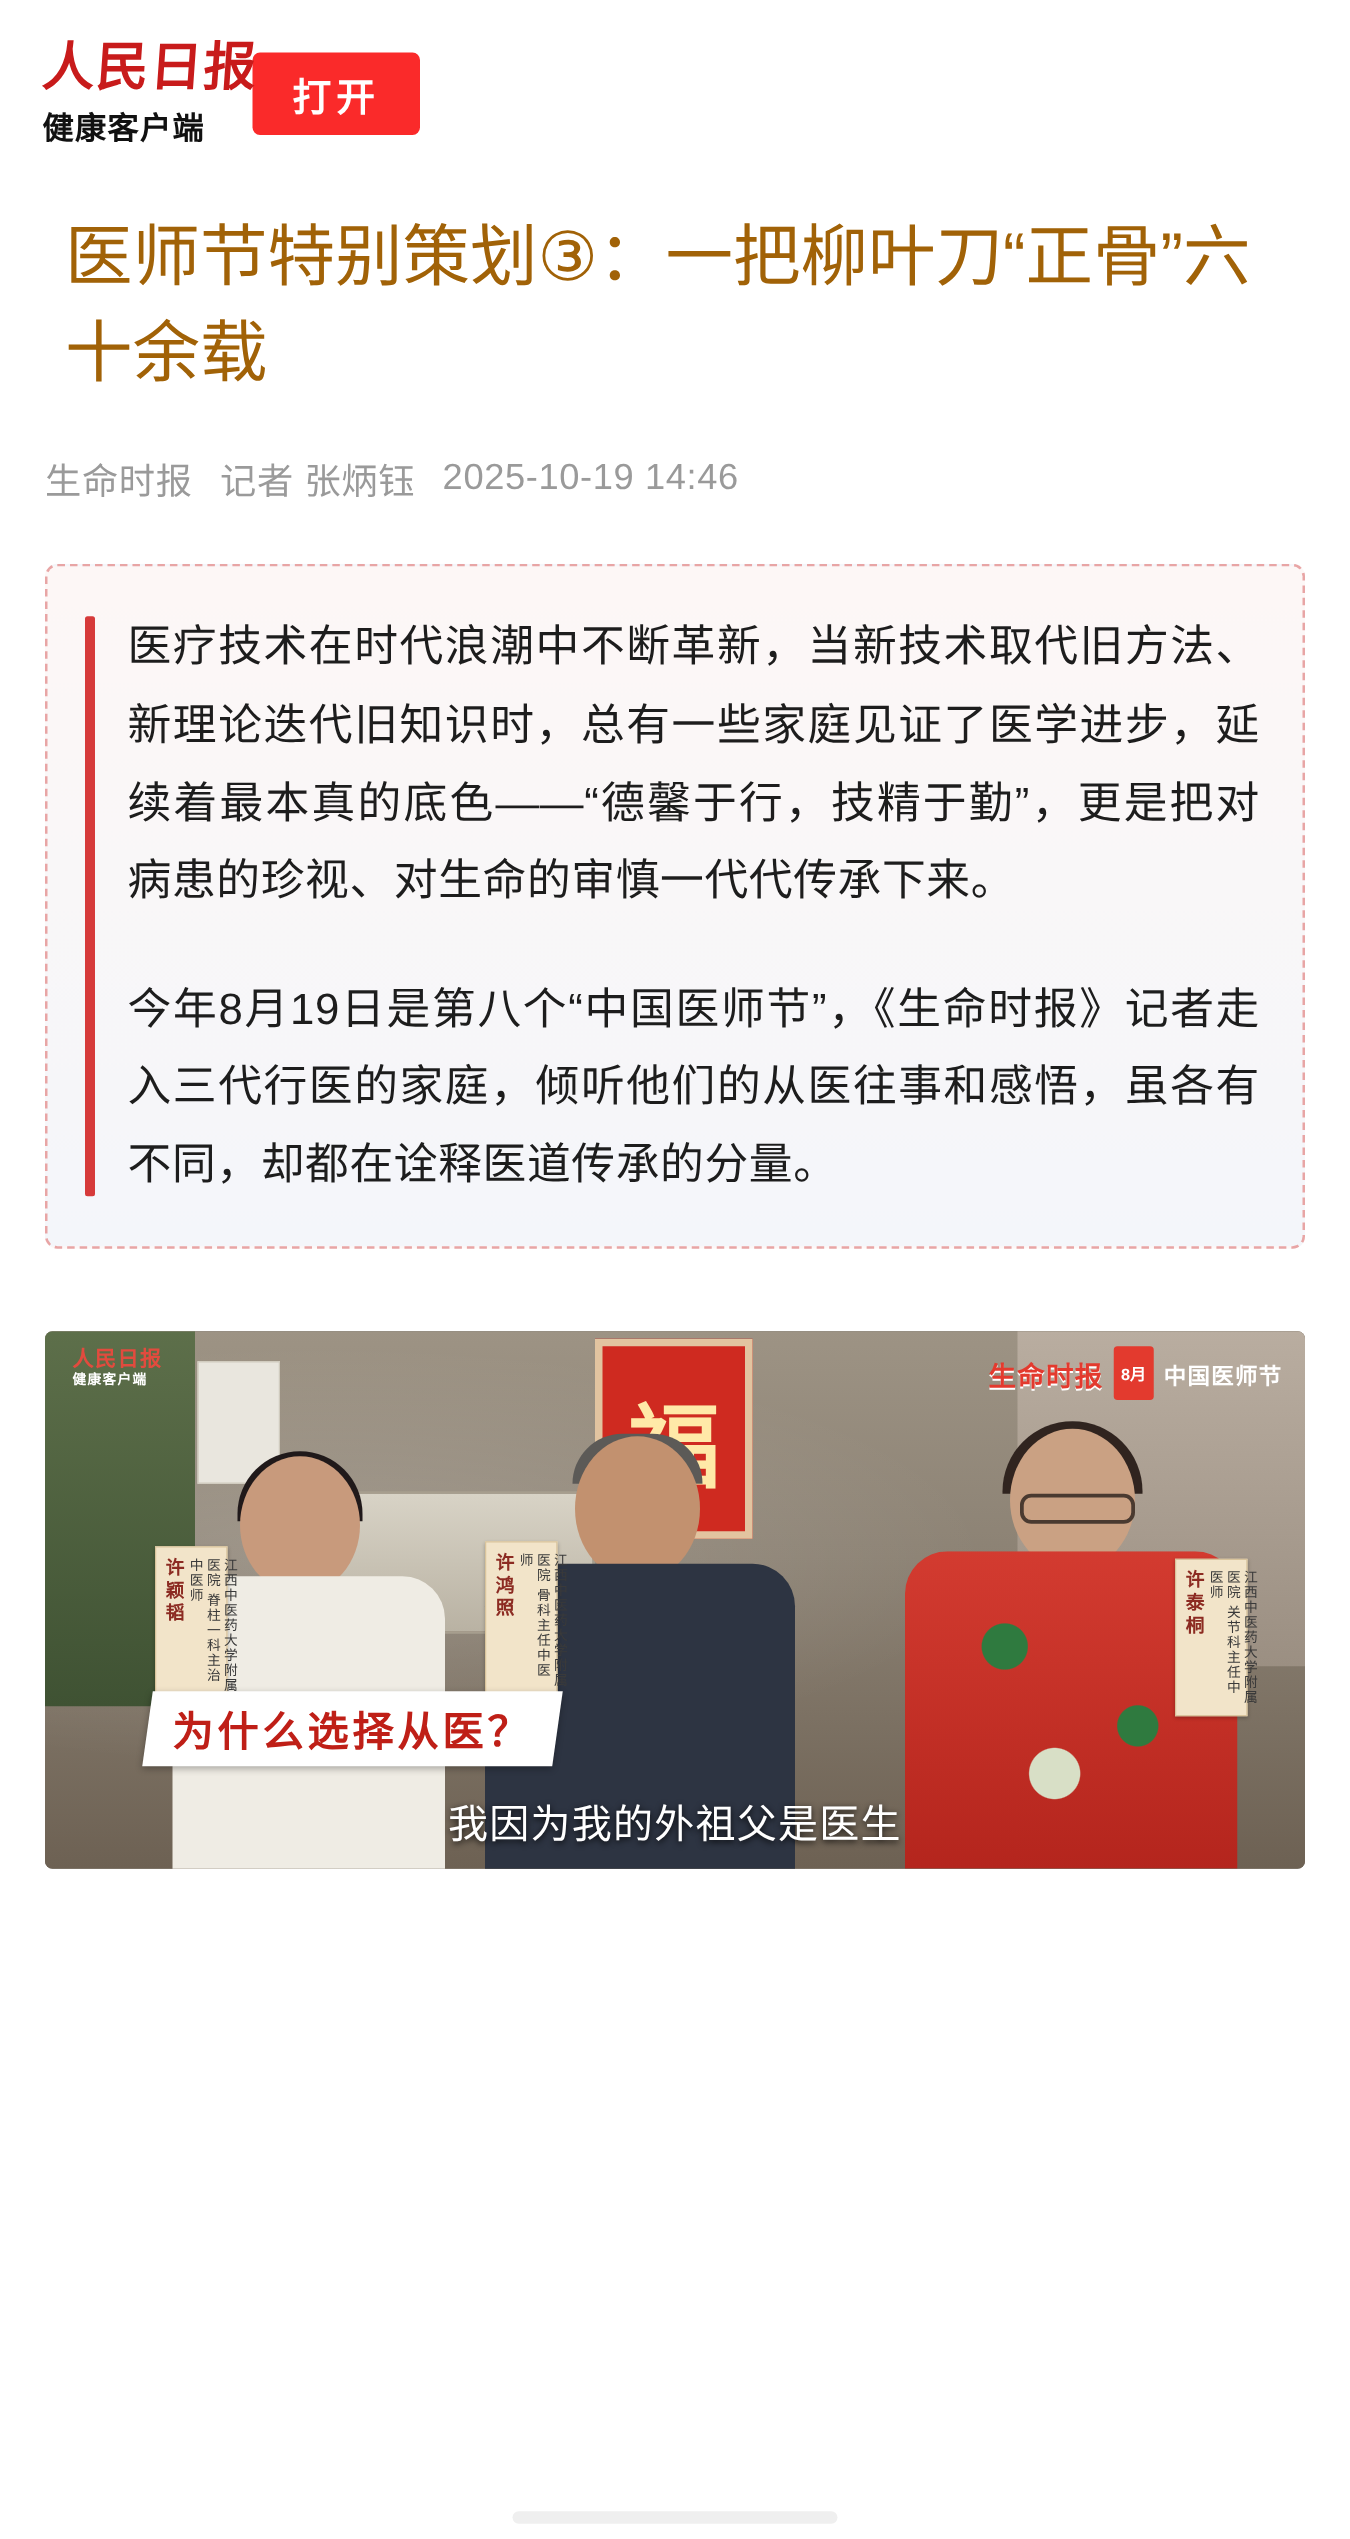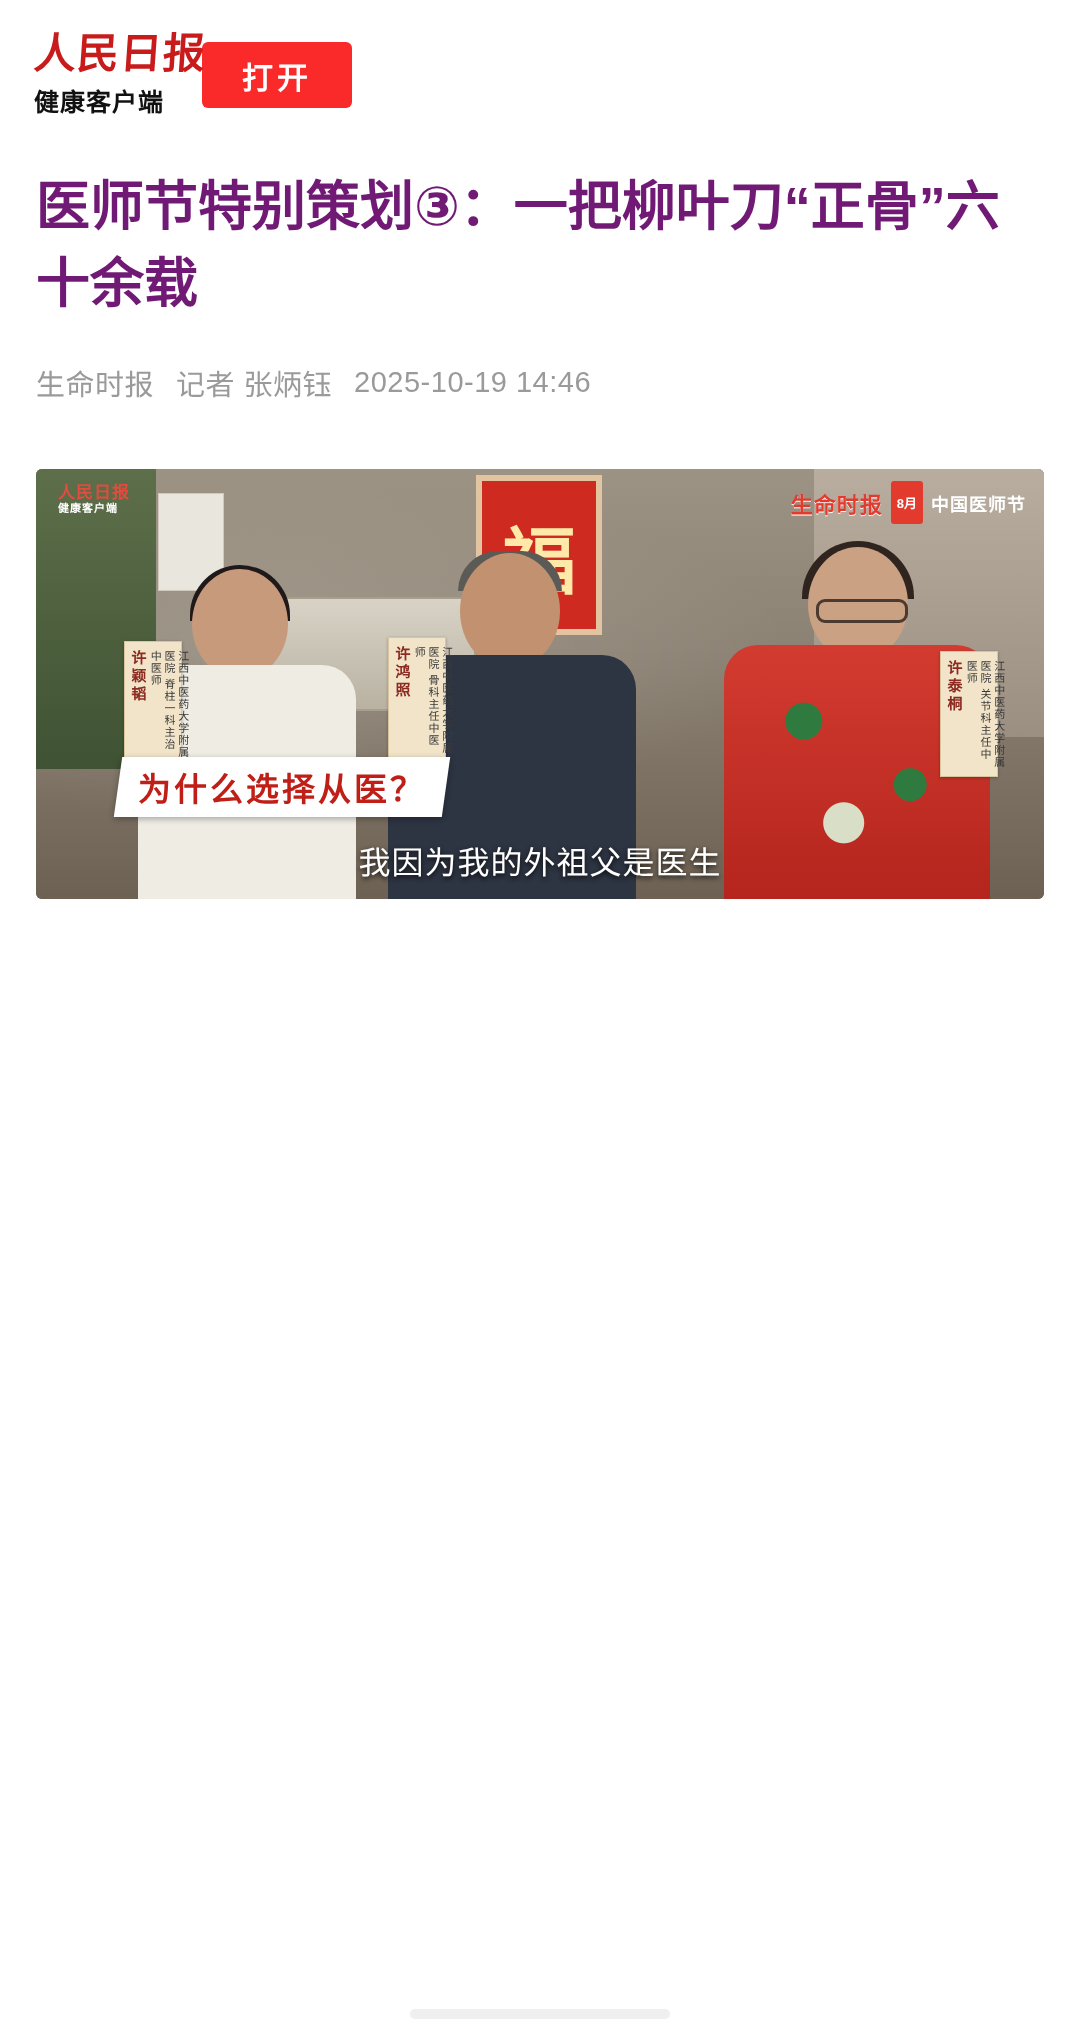--- a/index.html
+++ b/index.html
@@ -56,45 +56,45 @@
     margin-left: 34px;
     font-family: "DejaVu Serif", "Liberation Serif", serif;
     font-size: 34px;
     font-weight: bold;
     color: #1b1b1b;
     letter-spacing: 9px;
     white-space: nowrap;
   }
   .open-btn {
     flex: none;
-    width: 150px;
+    width: 134px;
     height: 66px;
     border: none;
     border-radius: 6px;
     background: #fa2a2a;
     color: #ffffff;
     font-size: 31px;
     font-weight: bold;
     letter-spacing: 4px;
     cursor: pointer;
     font-family: "Liberation Sans", "DejaVu Sans", sans-serif;
   }
 
   
   .article {
     padding: 0 36px;
     box-sizing: border-box;
   }
   .headline {
-    margin: 18px 0 0 0;
+    margin: 18px 0 0 16px;
     font-size: 54px;
     line-height: 1.42;
-    font-weight: bold;
+    font-weight: normal;
     letter-spacing: 0px;
-    color: #701a75;
+    color: #a16207;
   }
   .meta {
     margin-top: 40px;
     font-size: 29px;
     color: #9a9a9a;
     letter-spacing: 0.5px;
     display: flex;
     align-items: center;
     gap: 22px;
   }
@@ -299,20 +299,27 @@
 <div class="article">
 
   <h1 class="headline">医师节特别策划③：一把柳叶刀“正骨”六十余载</h1>
 
   <div class="meta">
     <span>生命时报</span>
     <span>记者 张炳钰</span>
     <span>2025-10-19 14:46</span>
   </div>
 
+  <div class="summary-box">
+    <div class="summary-bar"></div>
+    <div class="summary-text">
+      <p>医疗技术在时代浪潮中不断革新，当新技术取代旧方法、新理论迭代旧知识时，总有一些家庭见证了医学进步，延续着最本真的底色——“德馨于行，技精于勤”，更是把对病患的珍视、对生命的审慎一代代传承下来。</p>
+      <p>今年8月19日是第八个“中国医师节”，《生命时报》记者走入三代行医的家庭，倾听他们的从医往事和感悟，虽各有不同，却都在诠释医道传承的分量。</p>
+    </div>
+  </div>
 </div>
 
 <div class="media">
   <div class="media-photo">
     <div class="wall-left"></div>
     <div class="wall-paper"></div>
     <div class="wall-right"></div>
     <div class="shelf"></div>
     <div class="poster">
       <div class="poster-char">福</div>

